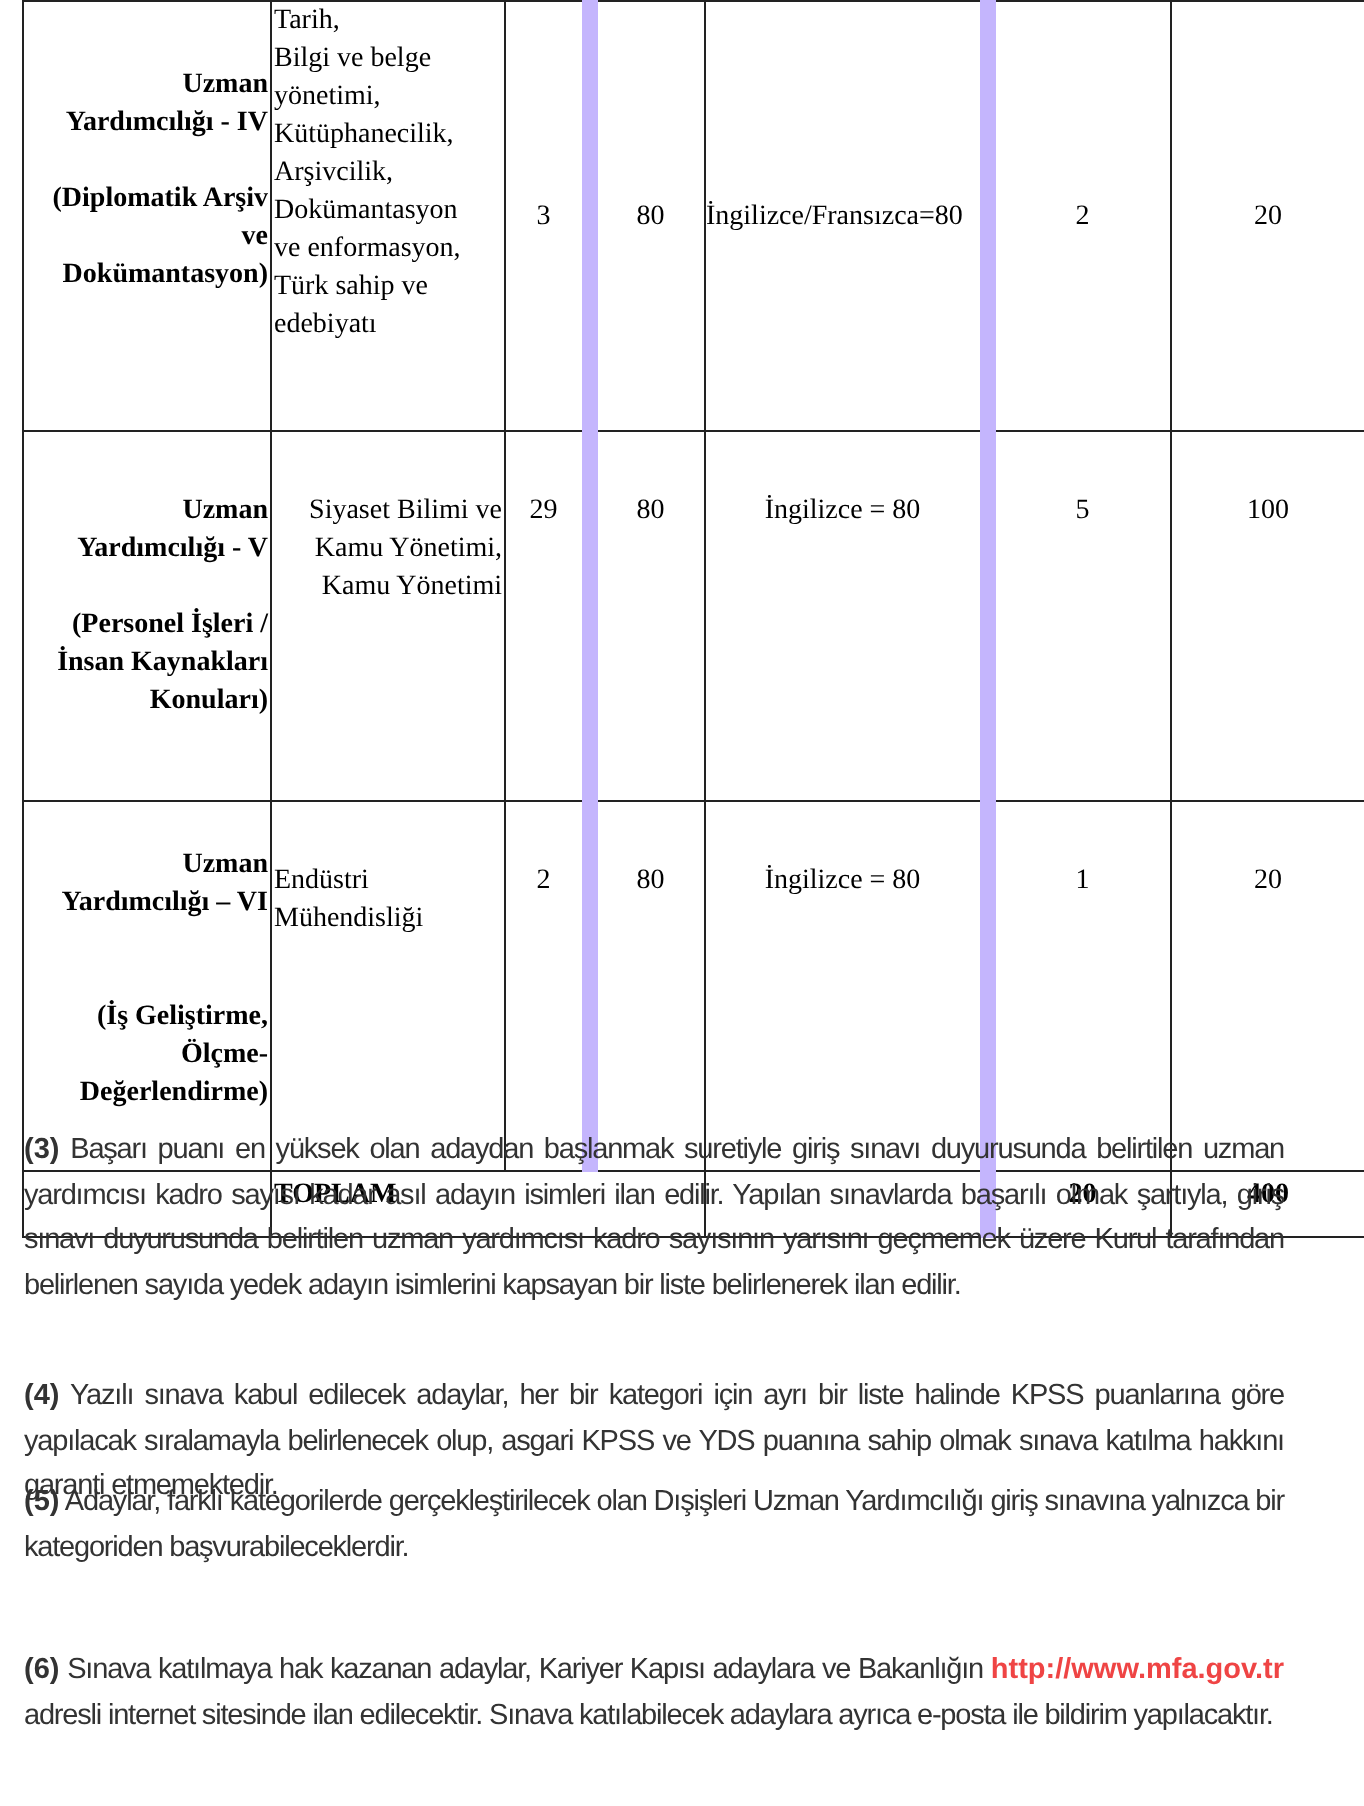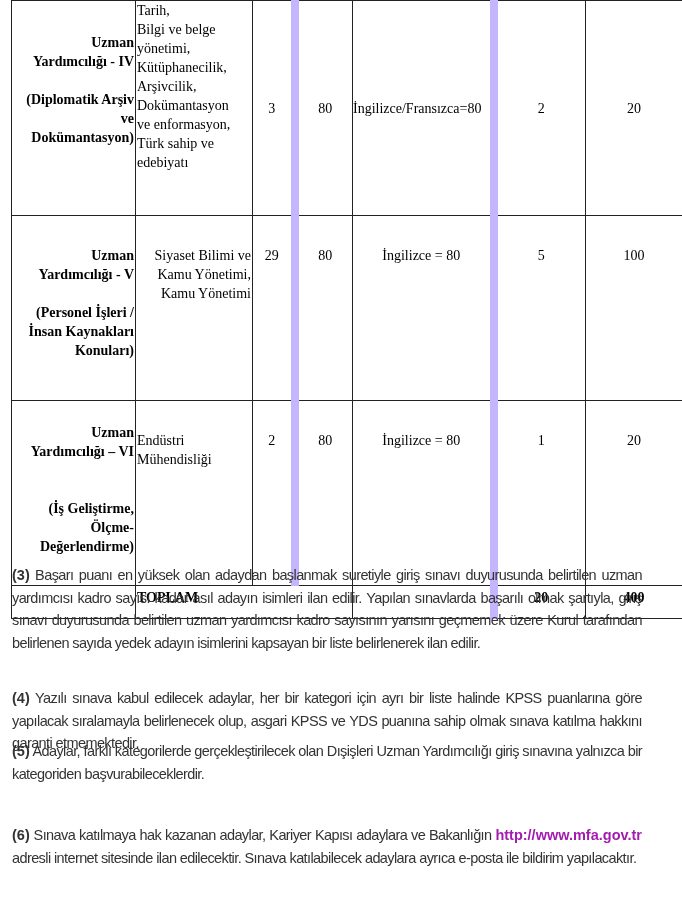--- a/index.html
+++ b/index.html
@@ -26,21 +26,21 @@
   .r2 td.cat { padding-top: 30px; }
   .r3 td.cat { padding-top: 22px; }
   .r1 td.cat { padding-top: 32px; }
   .rt td { font-weight: bold; }
   .text-block {
     position: absolute; left: 12px; width: 630px;
     font-family: Liberation Sans, sans-serif; font-size: 14.5px; line-height: 22.7px;
     color: #333; text-align: justify;
     font-stretch: condensed;
   }
-  .text-block b { color: #a21caf; font-weight: bold; }
+  .text-block b { color: #ef4444; font-weight: bold; }
   .p3 { top: 564px; }
   .p4 { top: 687px; }
   .p5 { top: 740px; }
   .p6 { top: 824px; }
   .text-block span.lbl { font-weight: bold; }
   .narrow { letter-spacing: -0.6px; }
 </style>
 </head>
 <body>
 

